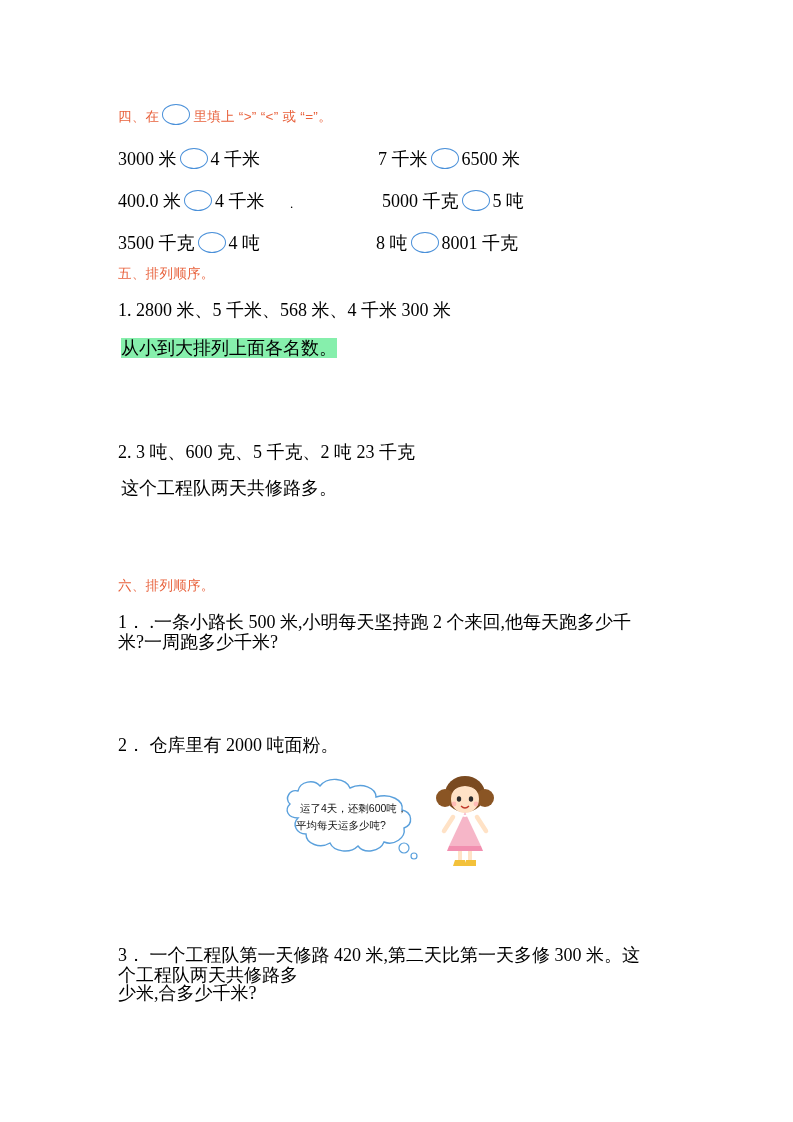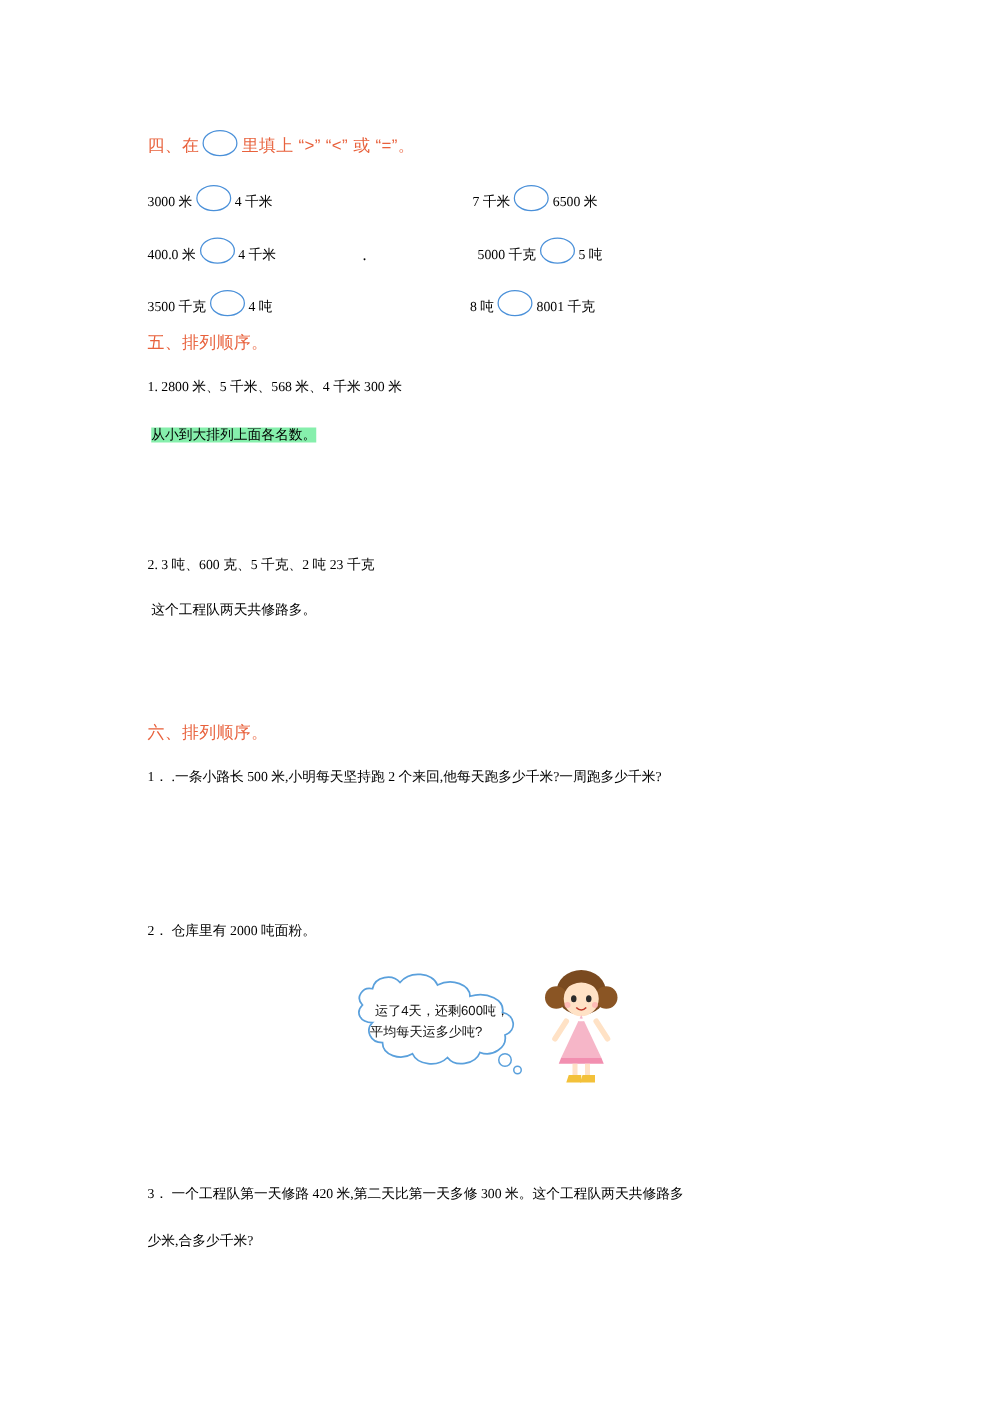--- a/index.html
+++ b/index.html
@@ -21,21 +21,21 @@
     width: 645px;
     height: 1122px;
   }
   .section-head {
     color: #e8613c;
     font-size: 13.5px;
     font-family: "Liberation Sans", sans-serif;
     letter-spacing: 0.3px;
   }
   .row-line {
-    font-size: 11px;
+    font-size: 18px;
     line-height: 20px;
   }
   .circle {
     display: inline-block;
     width: 26px;
     height: 19px;
     border: 1px solid #4a90d9;
     border-radius: 50%;
     vertical-align: -4px;
     margin: 0 3px;

